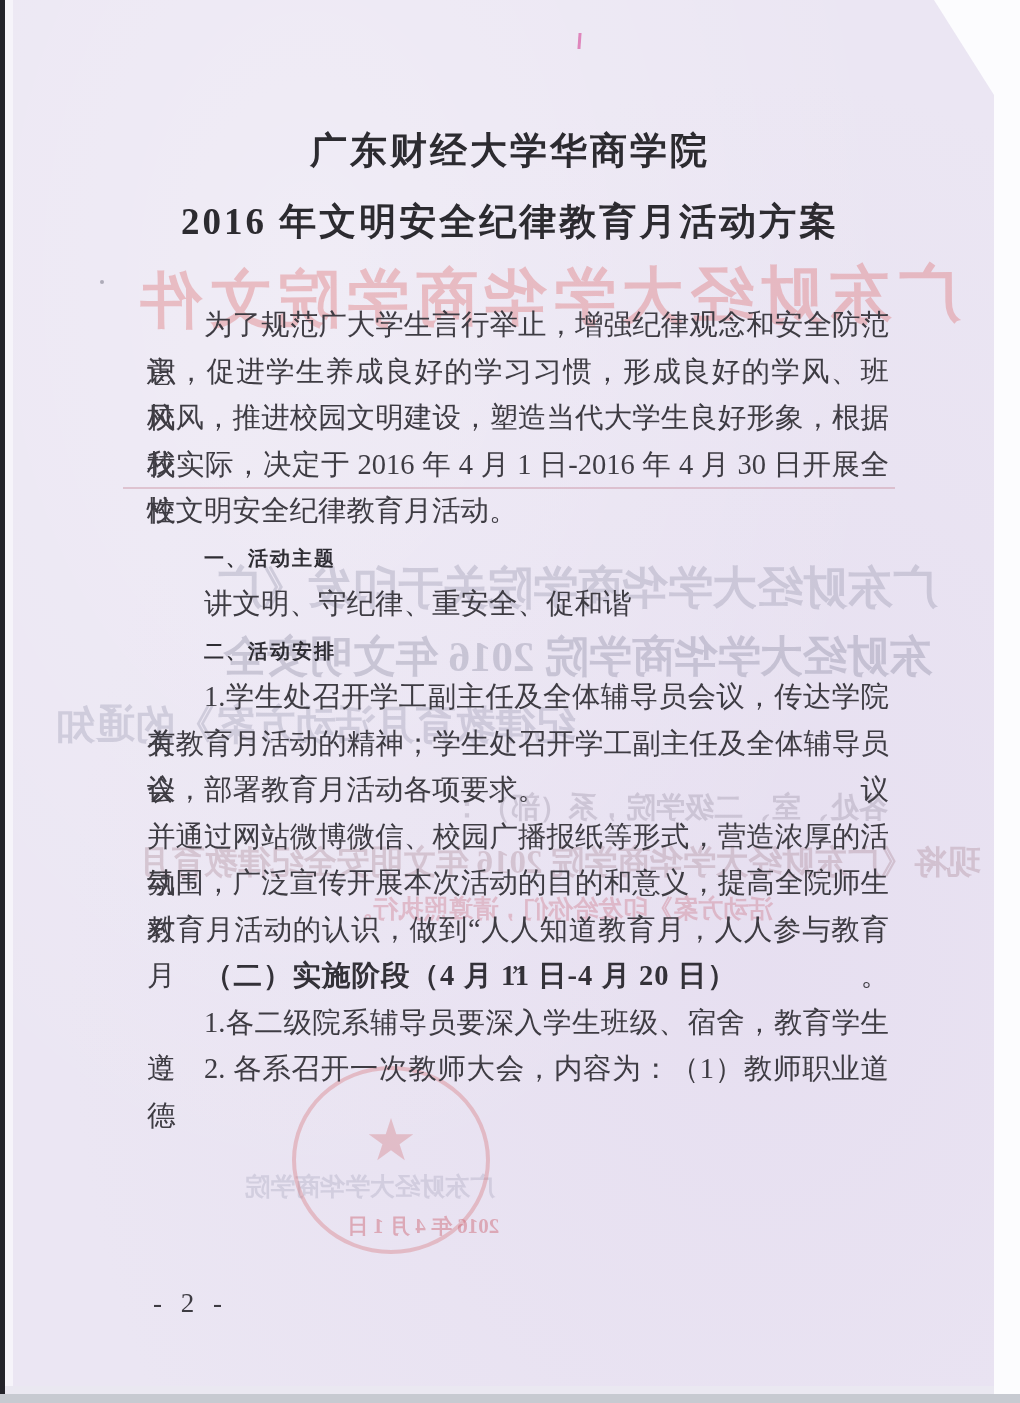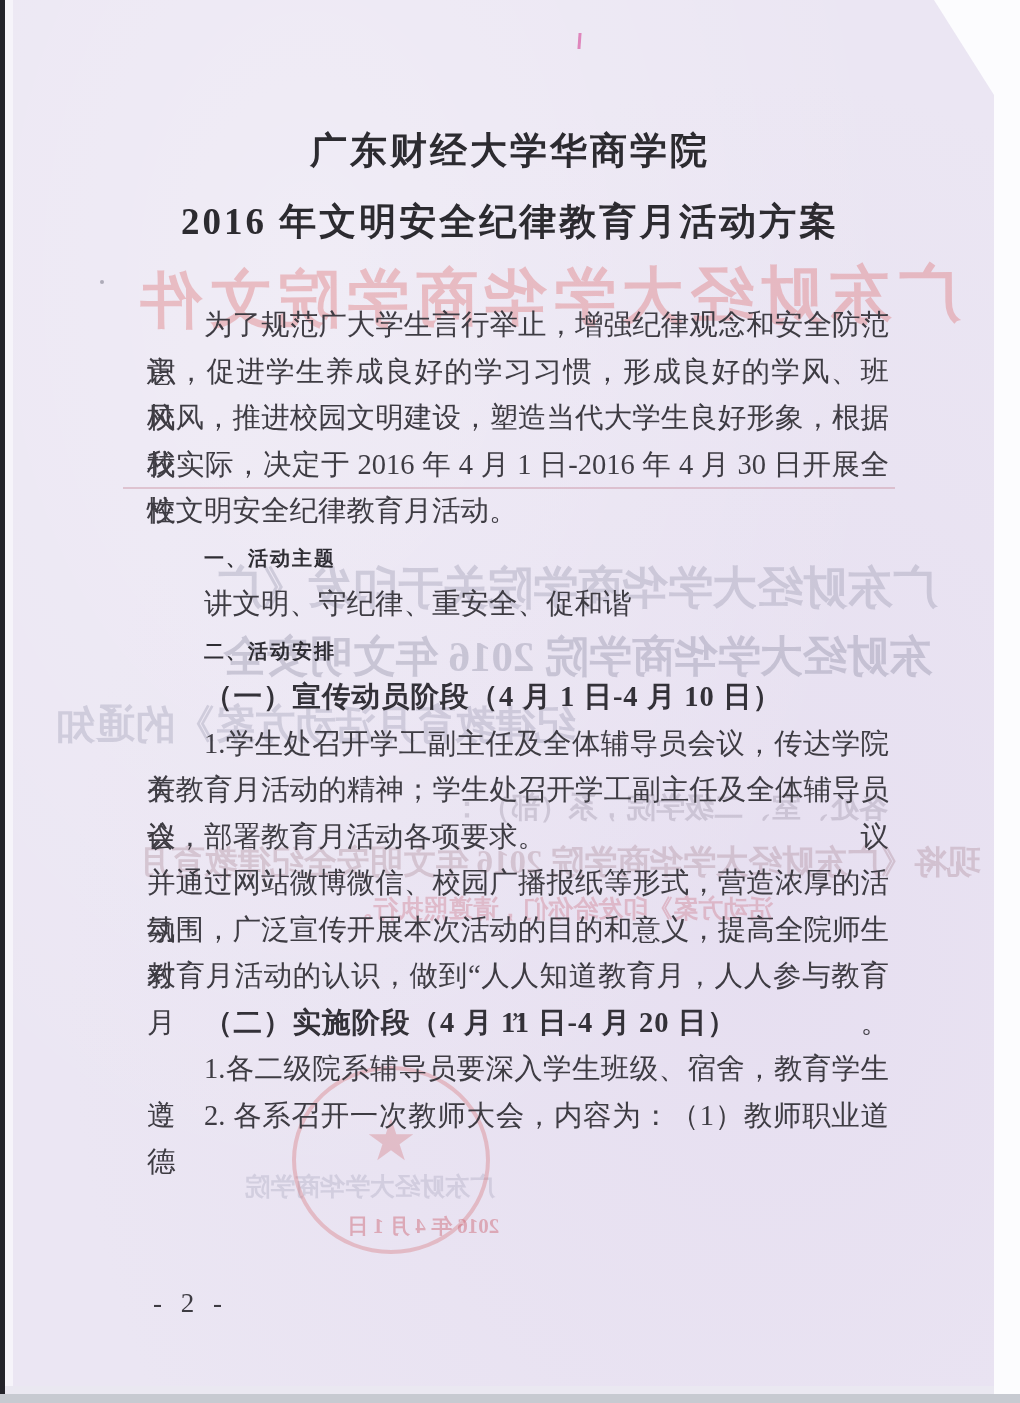--- a/index.html
+++ b/index.html
@@ -102,21 +102,20 @@
 
   <div id="doc-lines">
       <div class="ln body ind j">为了规范广大学生言行举止，增强纪律观念和安全防范意</div>
       <div class="ln body j">识，促进学生养成良好的学习习惯，形成良好的学风、班风、</div>
       <div class="ln body j">校风，推进校园文明建设，塑造当代大学生良好形象，根据我</div>
       <div class="ln body j">校实际，决定于 2016 年 4 月 1 日-2016 年 4 月 30 日开展全校</div>
       <div class="ln body">性文明安全纪律教育月活动。</div>
       <div class="ln heading ind">一、活动主题</div>
       <div class="ln body ind">讲文明、守纪律、重安全、促和谐</div>
       <div class="ln heading ind">二、活动安排</div>
-      <div class="ln sub ind">（一）宣传动员阶段（4 月 1 日-4 月 10 日）</div>
       <div class="ln body ind j">1.学生处召开学工副主任及全体辅导员会议，传达学院有</div>
       <div class="ln body j">关教育月活动的精神；学生处召开学工副主任及全体辅导员会议</div>
       <div class="ln body">议，部署教育月活动各项要求。</div>
       <div class="ln body j">并通过网站微博微信、校园广播报纸等形式，营造浓厚的活动</div>
       <div class="ln body j">氛围，广泛宣传开展本次活动的目的和意义，提高全院师生对</div>
       <div class="ln body j">教育月活动的认识，做到“人人知道教育月，人人参与教育月”。</div>
       <div class="ln sub ind">（二）实施阶段（4 月 11 日-4 月 20 日）</div>
       <div class="ln body ind j">1.各二级院系辅导员要深入学生班级、宿舍，教育学生遵</div>
       <div class="ln body ind j">2. 各系召开一次教师大会，内容为：（1）教师职业道德</div>
     </div>

